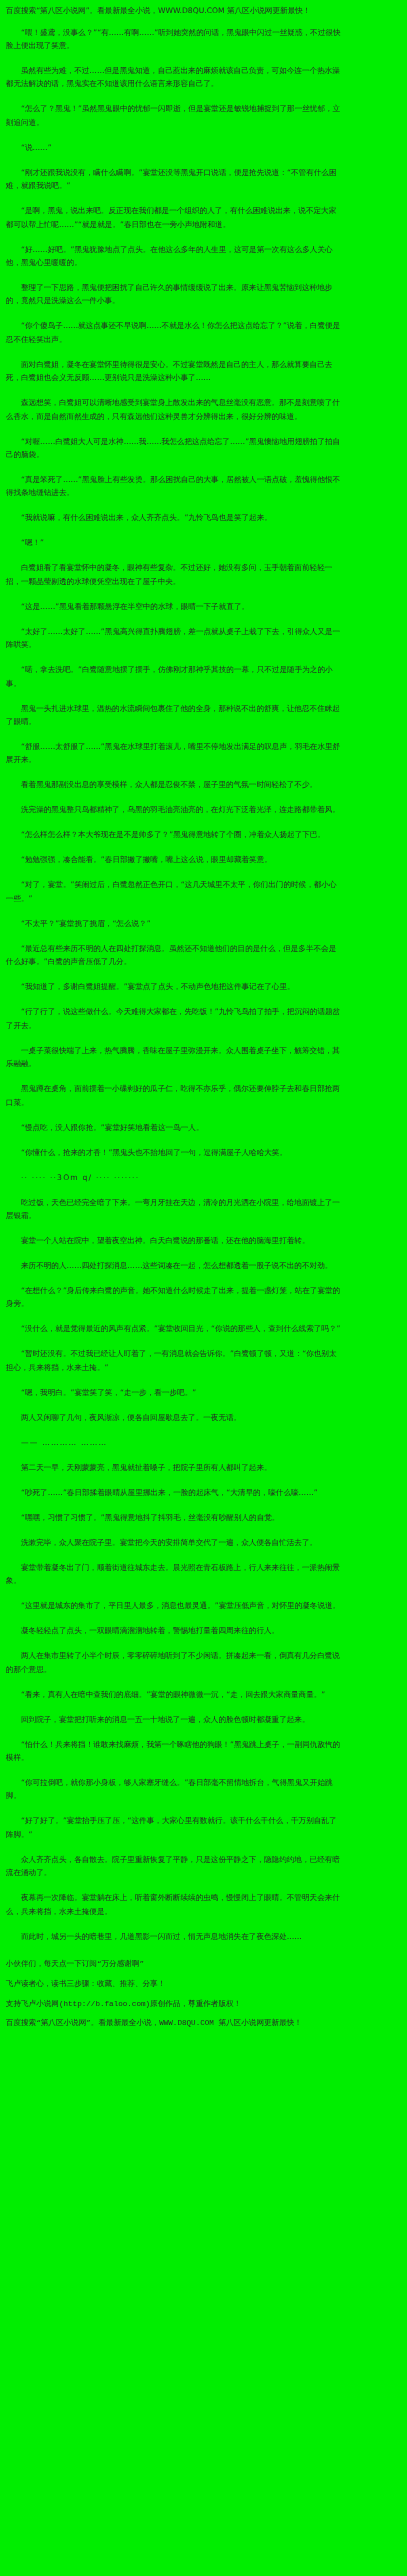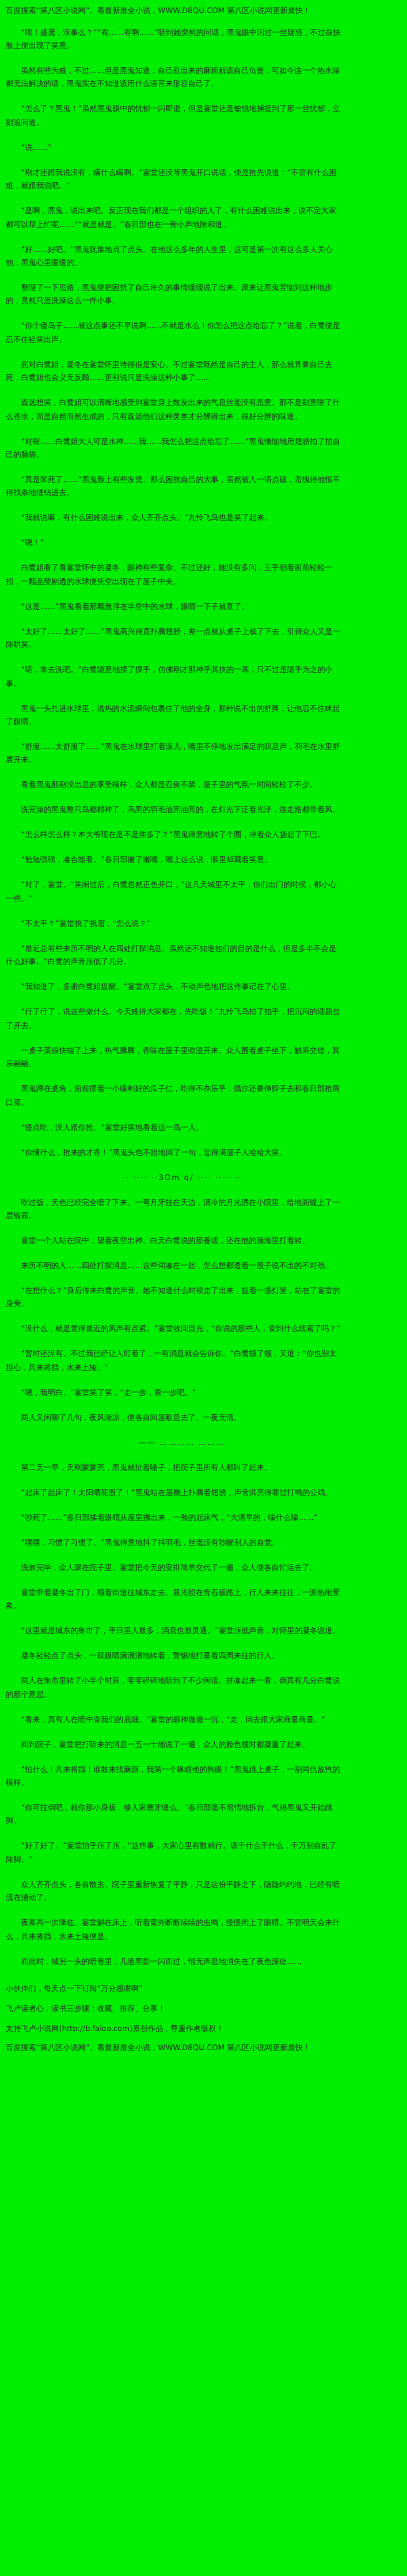--- a/index.html
+++ b/index.html
@@ -34,29 +34,29 @@
     line-height: 13.4px;
     text-indent: 2em;
     word-break: break-all;
   }
   .separator {
     margin: 0 0 11.6px 0;
     line-height: 13.4px;
     text-indent: 2em;
     letter-spacing: 1.2px;
     word-break: break-all;
-    text-align: center;
   }
   .footer {
     margin-top: 15px;
   }
   .footer p {
     margin: 0 0 7px 0;
     line-height: 12.8px;
     text-indent: 0;
+    font-family: Liberation Mono, monospace;
   }
   .footer .promo {
     margin-bottom: 0;
   }
 </style>
 </head>
 <body style="background: rgb(0, 238, 0); color: rgb(38, 38, 38);">
 
 <div class="page">
 
@@ -101,21 +101,20 @@
       <p class="para">吃过饭，天色已经完全暗了下来。一弯月牙挂在天边，清冷的月光洒在小院里，给地面镀上了一层银霜。</p>
       <p class="para">宴堂一个人站在院中，望着夜空出神。白天白鹭说的那番话，还在他的脑海里打着转。</p>
       <p class="para">来历不明的人……四处打探消息……这些词凑在一起，怎么想都透着一股子说不出的不对劲。</p>
       <p class="para">“在想什么？”身后传来白鹭的声音。她不知道什么时候走了出来，提着一盏灯笼，站在了宴堂的身旁。</p>
       <p class="para">“没什么，就是觉得最近的风声有点紧。”宴堂收回目光，“你说的那些人，查到什么线索了吗？”</p>
       <p class="para">“暂时还没有。不过我已经让人盯着了，一有消息就会告诉你。”白鹭顿了顿，又道：“你也别太担心，兵来将挡，水来土掩。”</p>
       <p class="para">“嗯，我明白。”宴堂笑了笑，“走一步，看一步吧。”</p>
       <p class="para">两人又闲聊了几句，夜风渐凉，便各自回屋歇息去了。一夜无话。</p>
       <p class="separator">—— ………… ………</p>
       <p class="para">第二天一早，天刚蒙蒙亮，黑鬼就扯着嗓子，把院子里所有人都叫了起来。</p>
-      <p class="para">“起床了起床了！太阳晒屁股了！”黑鬼站在屋檐上扑腾着翅膀，声音洪亮得赛过打鸣的公鸡。</p>
       <p class="para">“吵死了……”春日部揉着眼睛从屋里挪出来，一脸的起床气，“大清早的，嚎什么嚎……”</p>
       <p class="para">“嘿嘿，习惯了习惯了。”黑鬼得意地抖了抖羽毛，丝毫没有吵醒别人的自觉。</p>
       <p class="para">洗漱完毕，众人聚在院子里。宴堂把今天的安排简单交代了一遍，众人便各自忙活去了。</p>
       <p class="para">宴堂带着凝冬出了门，顺着街道往城东走去。晨光照在青石板路上，行人来来往往，一派热闹景象。</p>
       <p class="para">“这里就是城东的集市了，平日里人最多，消息也最灵通。”宴堂压低声音，对怀里的凝冬说道。</p>
       <p class="para">凝冬轻轻点了点头，一双眼睛滴溜溜地转着，警惕地打量着四周来往的行人。</p>
       <p class="para">两人在集市里转了小半个时辰，零零碎碎地听到了不少闲话。拼凑起来一看，倒真有几分白鹭说的那个意思。</p>
       <p class="para">“看来，真有人在暗中查我们的底细。”宴堂的眼神微微一沉，“走，回去跟大家商量商量。”</p>
       <p class="para">回到院子，宴堂把打听来的消息一五一十地说了一遍，众人的脸色顿时都凝重了起来。</p>
       <p class="para">“怕什么！兵来将挡！谁敢来找麻烦，我第一个啄瞎他的狗眼！”黑鬼跳上桌子，一副同仇敌忾的模样。</p>

